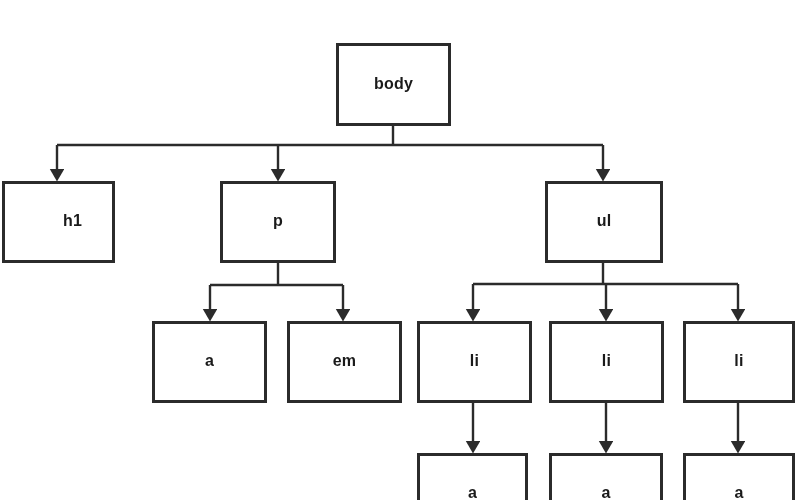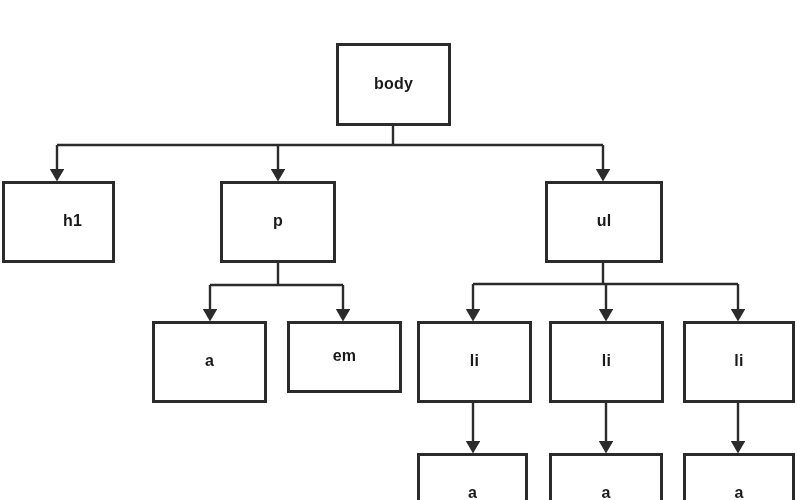--- a/index.html
+++ b/index.html
@@ -98,21 +98,21 @@
       </div>
       <div class="node-box" style="left: 220px; top: 143px; width: 116px; height: 82px; border-color: rgb(43, 43, 43); border-width: 3px; background: rgb(255, 255, 255); color: rgb(26, 26, 26);">
         <span class="node-label">p</span>
       </div>
       <div class="node-box" style="left: 545px; top: 143px; width: 118px; height: 82px; border-color: rgb(43, 43, 43); border-width: 3px; background: rgb(255, 255, 255); color: rgb(26, 26, 26);">
         <span class="node-label">ul</span>
       </div>
       <div class="node-box" style="left: 152px; top: 283px; width: 115px; height: 82px; border-color: rgb(43, 43, 43); border-width: 3px; background: rgb(255, 255, 255); color: rgb(26, 26, 26);">
         <span class="node-label">a</span>
       </div>
-      <div class="node-box" style="left: 287px; top: 283px; width: 115px; height: 72px; border-color: rgb(43, 43, 43); border-width: 3px; background: rgb(255, 255, 255); color: rgb(26, 26, 26);">
+      <div class="node-box" style="left: 287px; top: 283px; width: 115px; height: 82px; border-color: rgb(43, 43, 43); border-width: 3px; background: rgb(255, 255, 255); color: rgb(26, 26, 26);">
         <span class="node-label">em</span>
       </div>
       <div class="node-box" style="left: 417px; top: 283px; width: 115px; height: 82px; border-color: rgb(43, 43, 43); border-width: 3px; background: rgb(255, 255, 255); color: rgb(26, 26, 26);">
         <span class="node-label">li</span>
       </div>
       <div class="node-box" style="left: 549px; top: 283px; width: 115px; height: 82px; border-color: rgb(43, 43, 43); border-width: 3px; background: rgb(255, 255, 255); color: rgb(26, 26, 26);">
         <span class="node-label">li</span>
       </div>
       <div class="node-box" style="left: 683px; top: 283px; width: 112px; height: 82px; border-color: rgb(43, 43, 43); border-width: 3px; background: rgb(255, 255, 255); color: rgb(26, 26, 26);">
         <span class="node-label">li</span>

